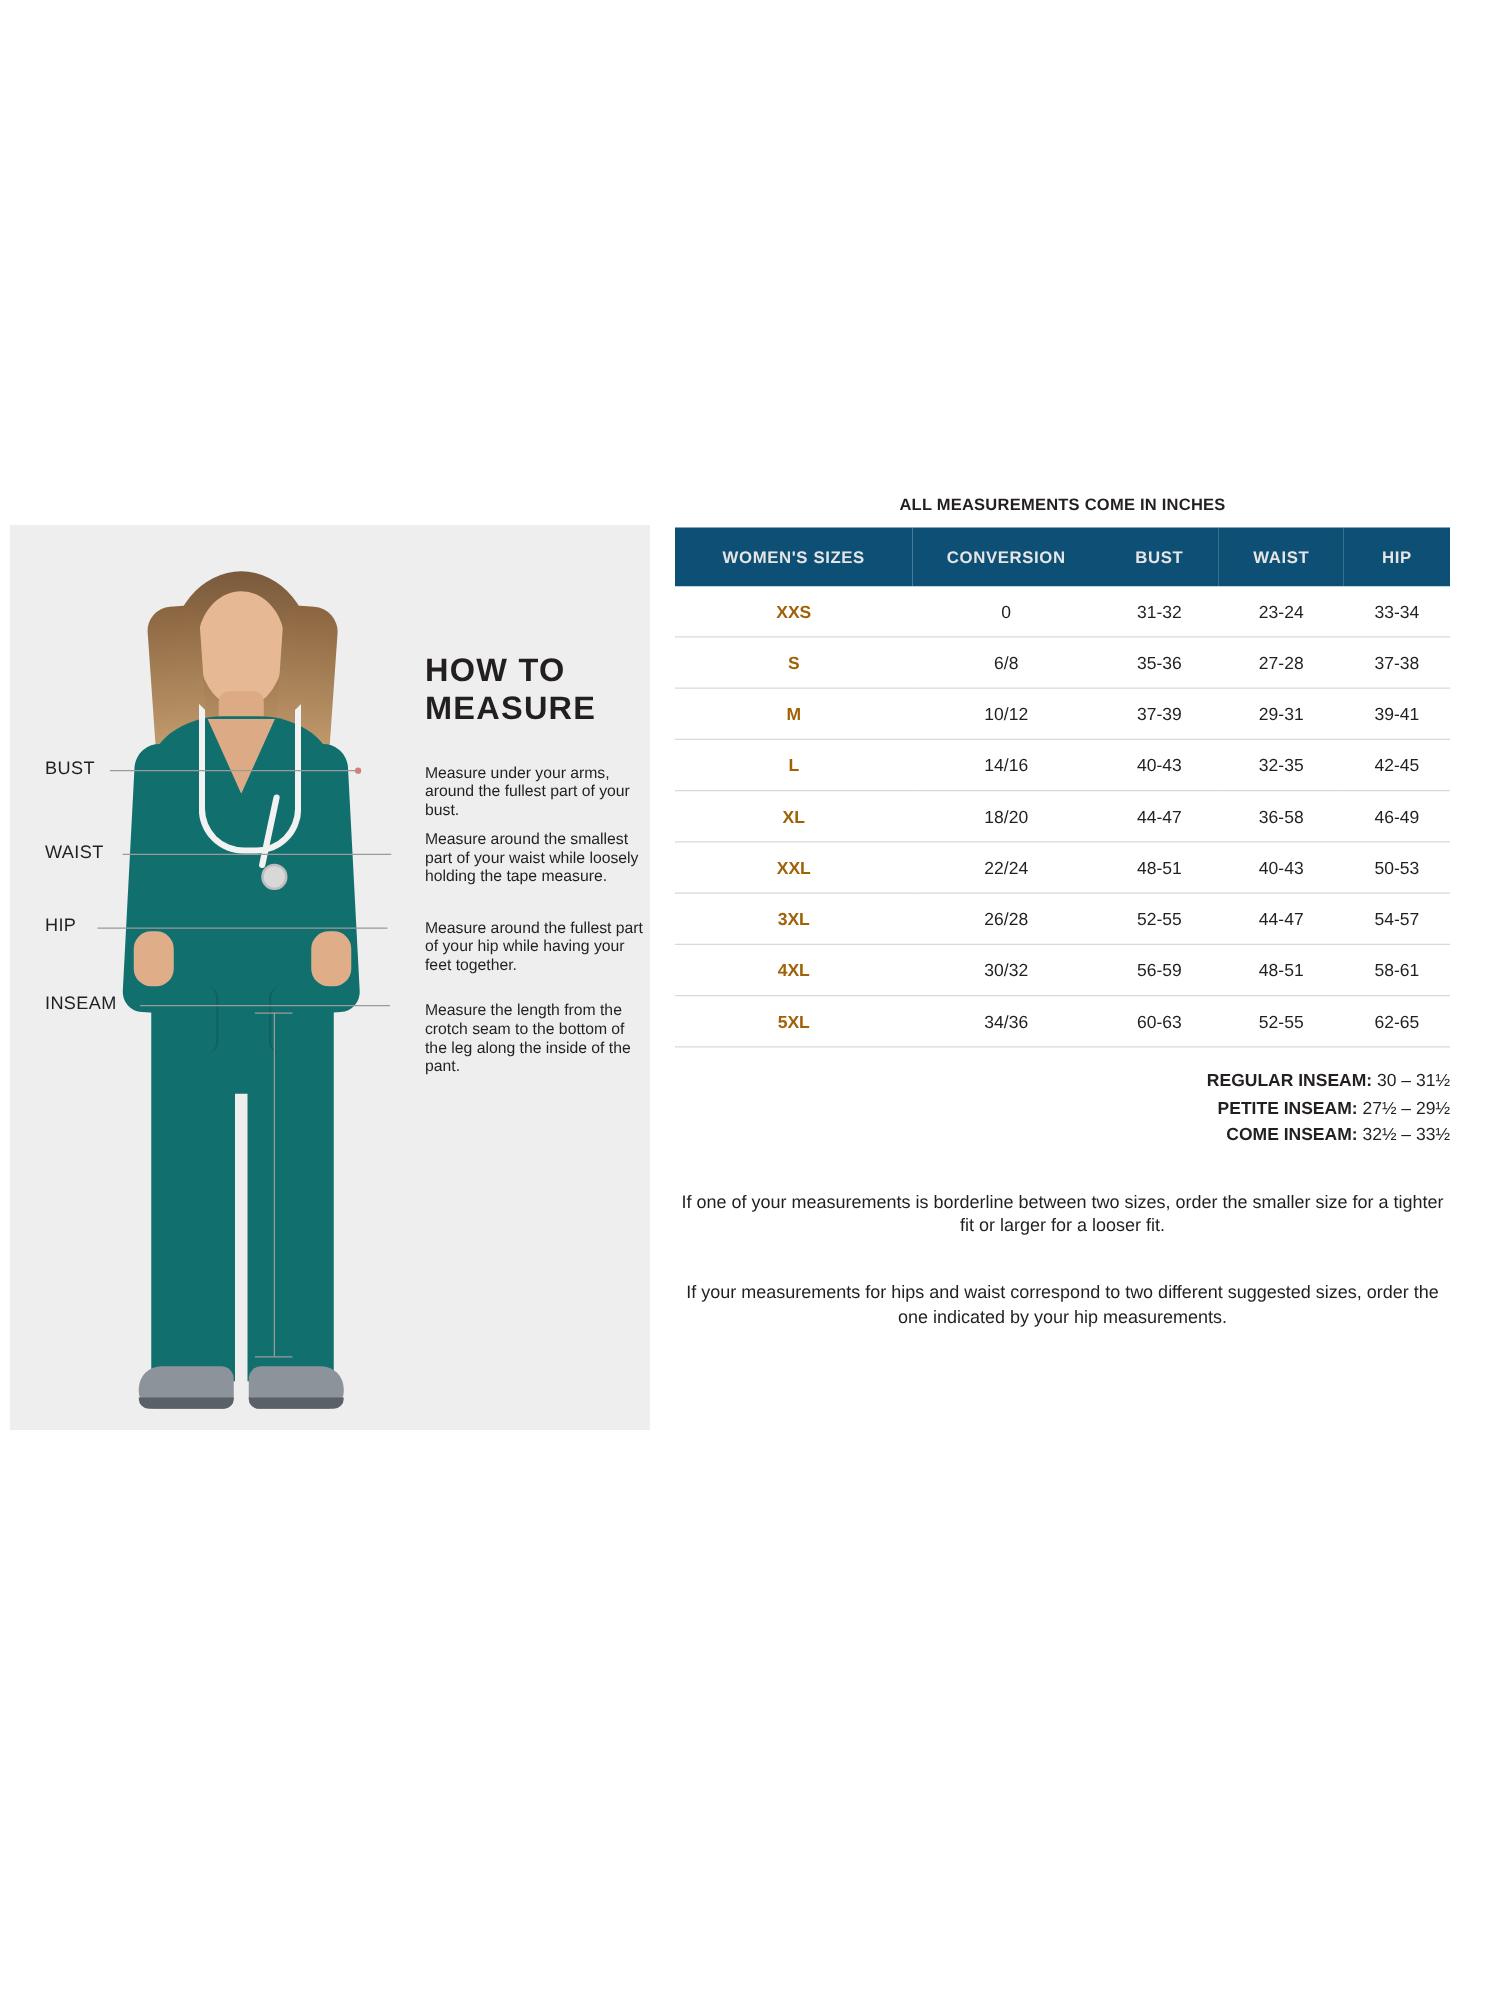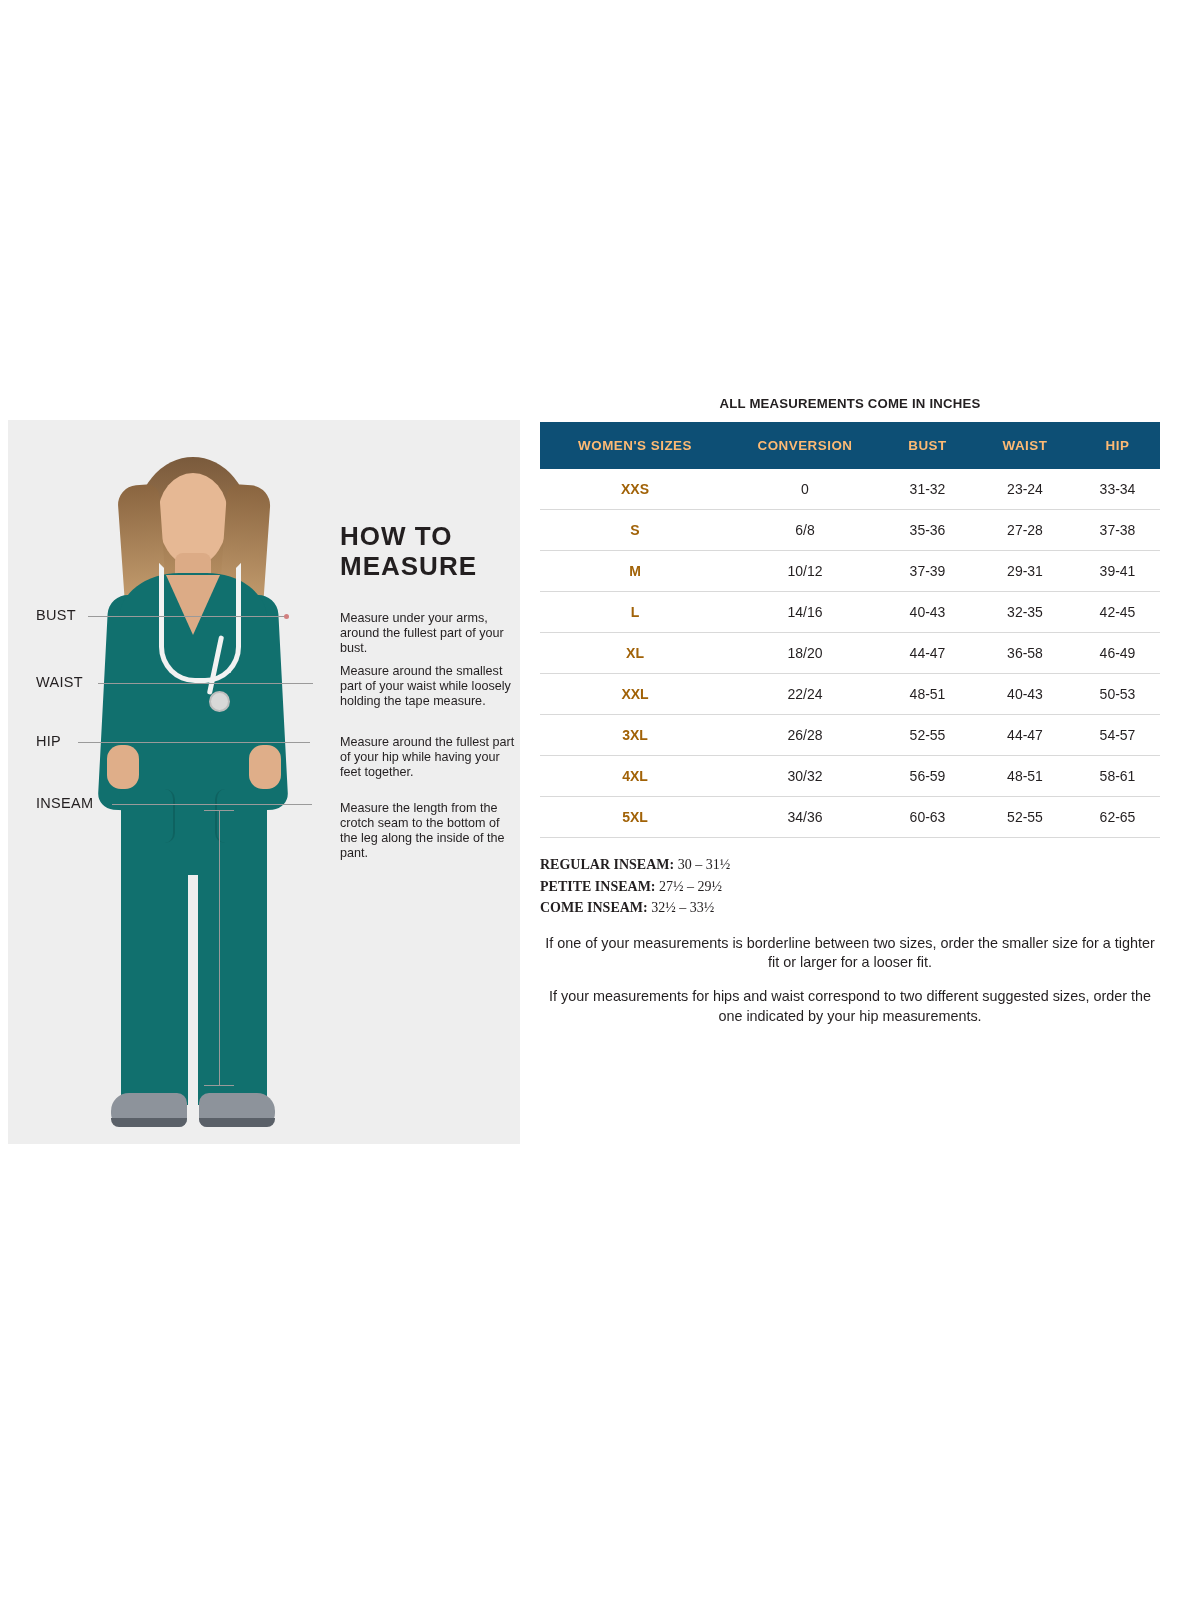--- a/index.html
+++ b/index.html
@@ -261,21 +261,21 @@
     color: #231f20;
     margin-bottom: 11px;
   }
   table.size-chart {
     width: 620px;
     border-collapse: collapse;
     table-layout: fixed;
   }
   table.size-chart thead th {
     background: #0d4f75;
-    color: #fdba74;
+    color: #e5e5e5;
     font-size: 13.4px;
     font-weight: bold;
     letter-spacing: 0.5px;
     padding: 16px 0;
     text-align: center;
   }
   table.size-chart tbody td {
     font-size: 14px;
     text-align: center;
     padding: 12px 0;
@@ -287,30 +287,29 @@
     color: #a16207;
   }
   col.c-size { width: 190px; }
   col.c-conv { width: 150px; }
   col.c-bust { width: 95px; }
   col.c-waist { width: 100px; }
   col.c-hip  { width: 85px; }
 
   .inseam-lines {
     margin-top: 16px;
-    text-align: left;
+    text-align: right;
     font-size: 14px;
     line-height: 1.55;
     color: #231f20;
-    font-family: Liberation Serif, serif;
   }
   .inseam-lines b { font-weight: bold; }
 
   .note-block {
-    margin-top: 15px;
+    margin-top: 34px;
     text-align: center;
     font-size: 14.4px;
     line-height: 1.33;
     color: #231f20;
   }
 </style>
 </head>
 <body>
 
 <div id="left-panel">

